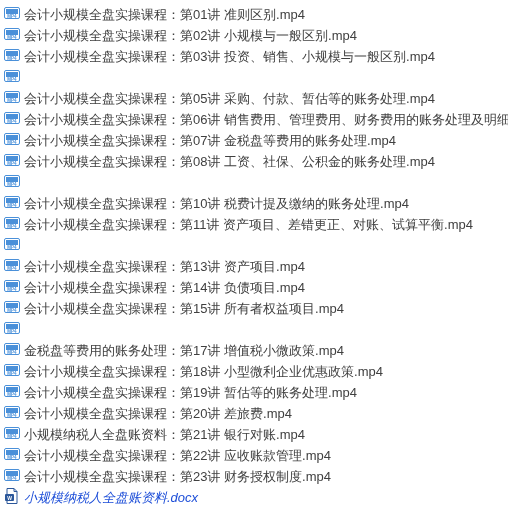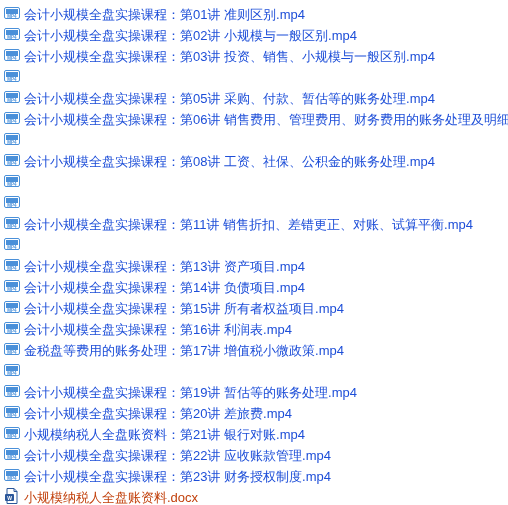--- a/index.html
+++ b/index.html
@@ -17,24 +17,25 @@
     cursor: pointer;
     white-space: nowrap;
   }
   .icon {
     width: 16px;
     height: 16px;
     margin: 0 4px 0 2px;
     flex-shrink: 0;
   }
   .filename {
+    color: #404040;
+  }
+  .filename.docx {
     color: #1d4ed8;
-  }
-  .filename.docx {
-    color: #c2410c;
+    font-style: italic;
   }
 </style>
 </head>
 <body>
 
 <div id="file-list">
     <div class="file-row">
       <span><svg class="icon" viewBox="0 0 16 16">
           <rect x="0.5" y="2.5" width="15" height="11" rx="1.5" fill="#fff" stroke="#4a90d9" stroke-width="1"></rect>
           <rect x="2" y="4" width="12" height="5" fill="#4a90d9"></rect>
@@ -80,20 +81,21 @@
           <text x="8" y="13" text-anchor="middle" font-size="4.5" font-weight="bold" fill="#4a90d9" font-family="Arial">MP4</text>
         </svg></span>
       <span class="filename">会计小规模全盘实操课程：第06讲 销售费用、管理费用、财务费用的账务处理及明细.mp4</span>
     </div>
     <div class="file-row">
       <span><svg class="icon" viewBox="0 0 16 16">
           <rect x="0.5" y="2.5" width="15" height="11" rx="1.5" fill="#fff" stroke="#4a90d9" stroke-width="1"></rect>
           <rect x="2" y="4" width="12" height="5" fill="#4a90d9"></rect>
           <text x="8" y="13" text-anchor="middle" font-size="4.5" font-weight="bold" fill="#4a90d9" font-family="Arial">MP4</text>
         </svg></span>
+      <span class="filename">会计小规模全盘实操课程：第07讲 金税盘等费用的账务处理.mp4</span>
     </div>
     <div class="file-row">
       <span><svg class="icon" viewBox="0 0 16 16">
           <rect x="0.5" y="2.5" width="15" height="11" rx="1.5" fill="#fff" stroke="#4a90d9" stroke-width="1"></rect>
           <rect x="2" y="4" width="12" height="5" fill="#4a90d9"></rect>
           <text x="8" y="13" text-anchor="middle" font-size="4.5" font-weight="bold" fill="#4a90d9" font-family="Arial">MP4</text>
         </svg></span>
       <span class="filename">会计小规模全盘实操课程：第08讲 工资、社保、公积金的账务处理.mp4</span>
     </div>
     <div class="file-row">
@@ -102,28 +104,29 @@
           <rect x="2" y="4" width="12" height="5" fill="#4a90d9"></rect>
           <text x="8" y="13" text-anchor="middle" font-size="4.5" font-weight="bold" fill="#4a90d9" font-family="Arial">MP4</text>
         </svg></span>
     </div>
     <div class="file-row">
       <span><svg class="icon" viewBox="0 0 16 16">
           <rect x="0.5" y="2.5" width="15" height="11" rx="1.5" fill="#fff" stroke="#4a90d9" stroke-width="1"></rect>
           <rect x="2" y="4" width="12" height="5" fill="#4a90d9"></rect>
           <text x="8" y="13" text-anchor="middle" font-size="4.5" font-weight="bold" fill="#4a90d9" font-family="Arial">MP4</text>
         </svg></span>
-    </div>
-    <div class="file-row">
-      <span><svg class="icon" viewBox="0 0 16 16">
-          <rect x="0.5" y="2.5" width="15" height="11" rx="1.5" fill="#fff" stroke="#4a90d9" stroke-width="1"></rect>
-          <rect x="2" y="4" width="12" height="5" fill="#4a90d9"></rect>
-          <text x="8" y="13" text-anchor="middle" font-size="4.5" font-weight="bold" fill="#4a90d9" font-family="Arial">MP4</text>
-        </svg></span>
-      <span class="filename">会计小规模全盘实操课程：第11讲 销售折扣、差错更正、对账、试算平衡.mp4</span>
+      <span class="filename">会计小规模全盘实操课程：第10讲 税费计提及缴纳的账务处理.mp4</span>
+    </div>
+    <div class="file-row">
+      <span><svg class="icon" viewBox="0 0 16 16">
+          <rect x="0.5" y="2.5" width="15" height="11" rx="1.5" fill="#fff" stroke="#4a90d9" stroke-width="1"></rect>
+          <rect x="2" y="4" width="12" height="5" fill="#4a90d9"></rect>
+          <text x="8" y="13" text-anchor="middle" font-size="4.5" font-weight="bold" fill="#4a90d9" font-family="Arial">MP4</text>
+        </svg></span>
+      <span class="filename">会计小规模全盘实操课程：第11讲 资产项目、差错更正、对账、试算平衡.mp4</span>
     </div>
     <div class="file-row">
       <span><svg class="icon" viewBox="0 0 16 16">
           <rect x="0.5" y="2.5" width="15" height="11" rx="1.5" fill="#fff" stroke="#4a90d9" stroke-width="1"></rect>
           <rect x="2" y="4" width="12" height="5" fill="#4a90d9"></rect>
           <text x="8" y="13" text-anchor="middle" font-size="4.5" font-weight="bold" fill="#4a90d9" font-family="Arial">MP4</text>
         </svg></span>
     </div>
     <div class="file-row">
       <span><svg class="icon" viewBox="0 0 16 16">
@@ -148,36 +151,36 @@
           <text x="8" y="13" text-anchor="middle" font-size="4.5" font-weight="bold" fill="#4a90d9" font-family="Arial">MP4</text>
         </svg></span>
       <span class="filename">会计小规模全盘实操课程：第15讲 所有者权益项目.mp4</span>
     </div>
     <div class="file-row">
       <span><svg class="icon" viewBox="0 0 16 16">
           <rect x="0.5" y="2.5" width="15" height="11" rx="1.5" fill="#fff" stroke="#4a90d9" stroke-width="1"></rect>
           <rect x="2" y="4" width="12" height="5" fill="#4a90d9"></rect>
           <text x="8" y="13" text-anchor="middle" font-size="4.5" font-weight="bold" fill="#4a90d9" font-family="Arial">MP4</text>
         </svg></span>
-      <span class="filename">会计小规模全盘实操课程：第16讲 利润表.mp4</span>
     </div>
     <div class="file-row">
       <span><svg class="icon" viewBox="0 0 16 16">
           <rect x="0.5" y="2.5" width="15" height="11" rx="1.5" fill="#fff" stroke="#4a90d9" stroke-width="1"></rect>
           <rect x="2" y="4" width="12" height="5" fill="#4a90d9"></rect>
           <text x="8" y="13" text-anchor="middle" font-size="4.5" font-weight="bold" fill="#4a90d9" font-family="Arial">MP4</text>
         </svg></span>
       <span class="filename">金税盘等费用的账务处理：第17讲 增值税小微政策.mp4</span>
     </div>
     <div class="file-row">
       <span><svg class="icon" viewBox="0 0 16 16">
           <rect x="0.5" y="2.5" width="15" height="11" rx="1.5" fill="#fff" stroke="#4a90d9" stroke-width="1"></rect>
           <rect x="2" y="4" width="12" height="5" fill="#4a90d9"></rect>
           <text x="8" y="13" text-anchor="middle" font-size="4.5" font-weight="bold" fill="#4a90d9" font-family="Arial">MP4</text>
         </svg></span>
+      <span class="filename">会计小规模全盘实操课程：第18讲 小型微利企业优惠政策.mp4</span>
     </div>
     <div class="file-row">
       <span><svg class="icon" viewBox="0 0 16 16">
           <rect x="0.5" y="2.5" width="15" height="11" rx="1.5" fill="#fff" stroke="#4a90d9" stroke-width="1"></rect>
           <rect x="2" y="4" width="12" height="5" fill="#4a90d9"></rect>
           <text x="8" y="13" text-anchor="middle" font-size="4.5" font-weight="bold" fill="#4a90d9" font-family="Arial">MP4</text>
         </svg></span>
       <span class="filename">会计小规模全盘实操课程：第19讲 暂估等的账务处理.mp4</span>
     </div>
     <div class="file-row">

